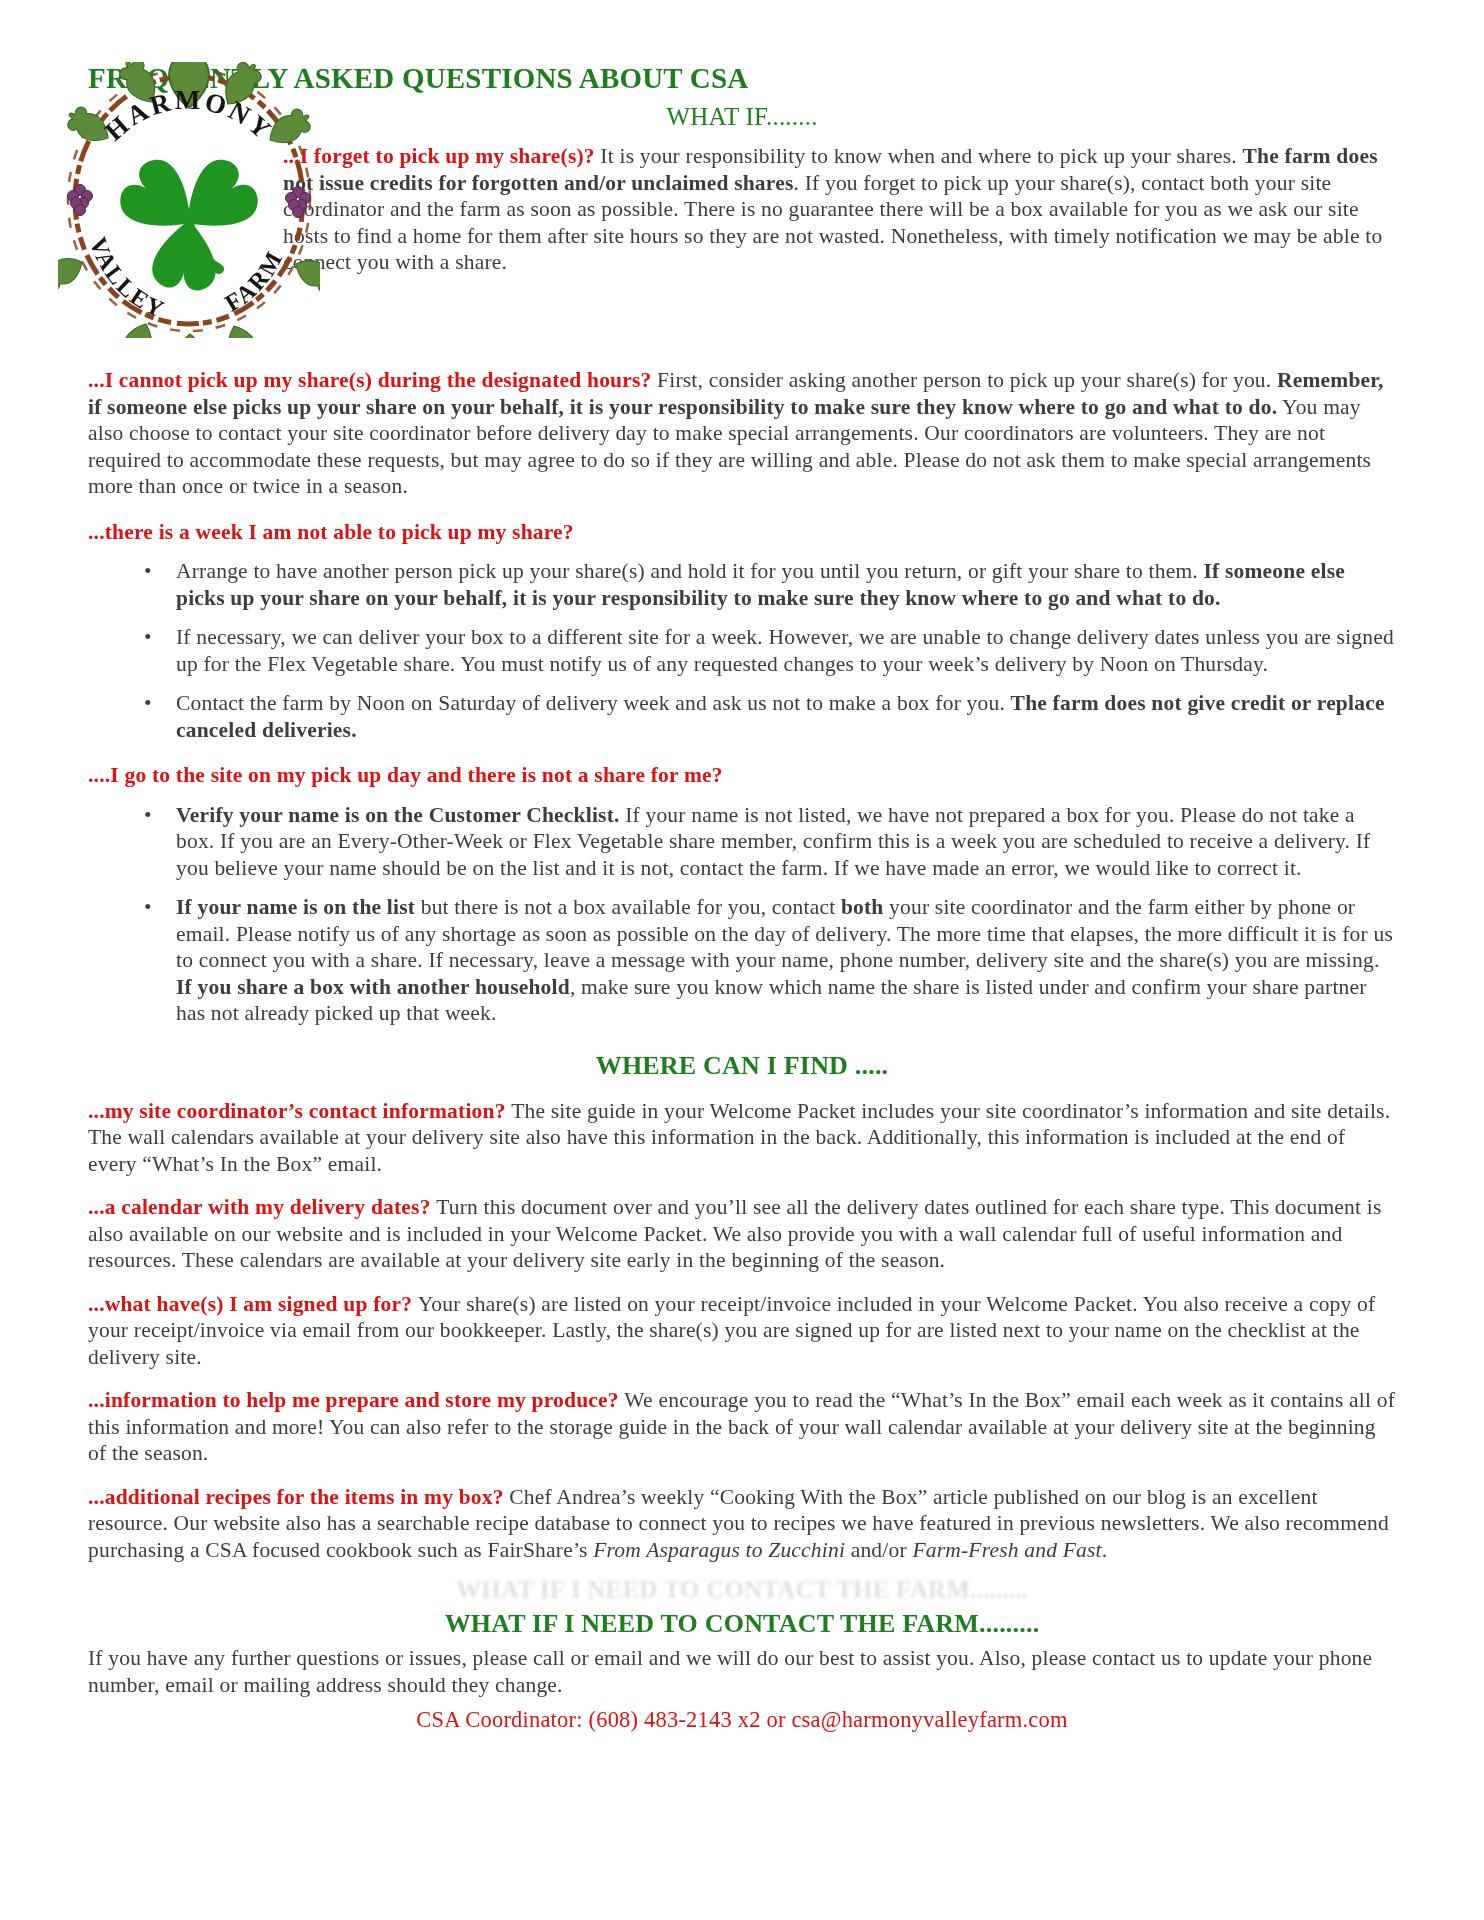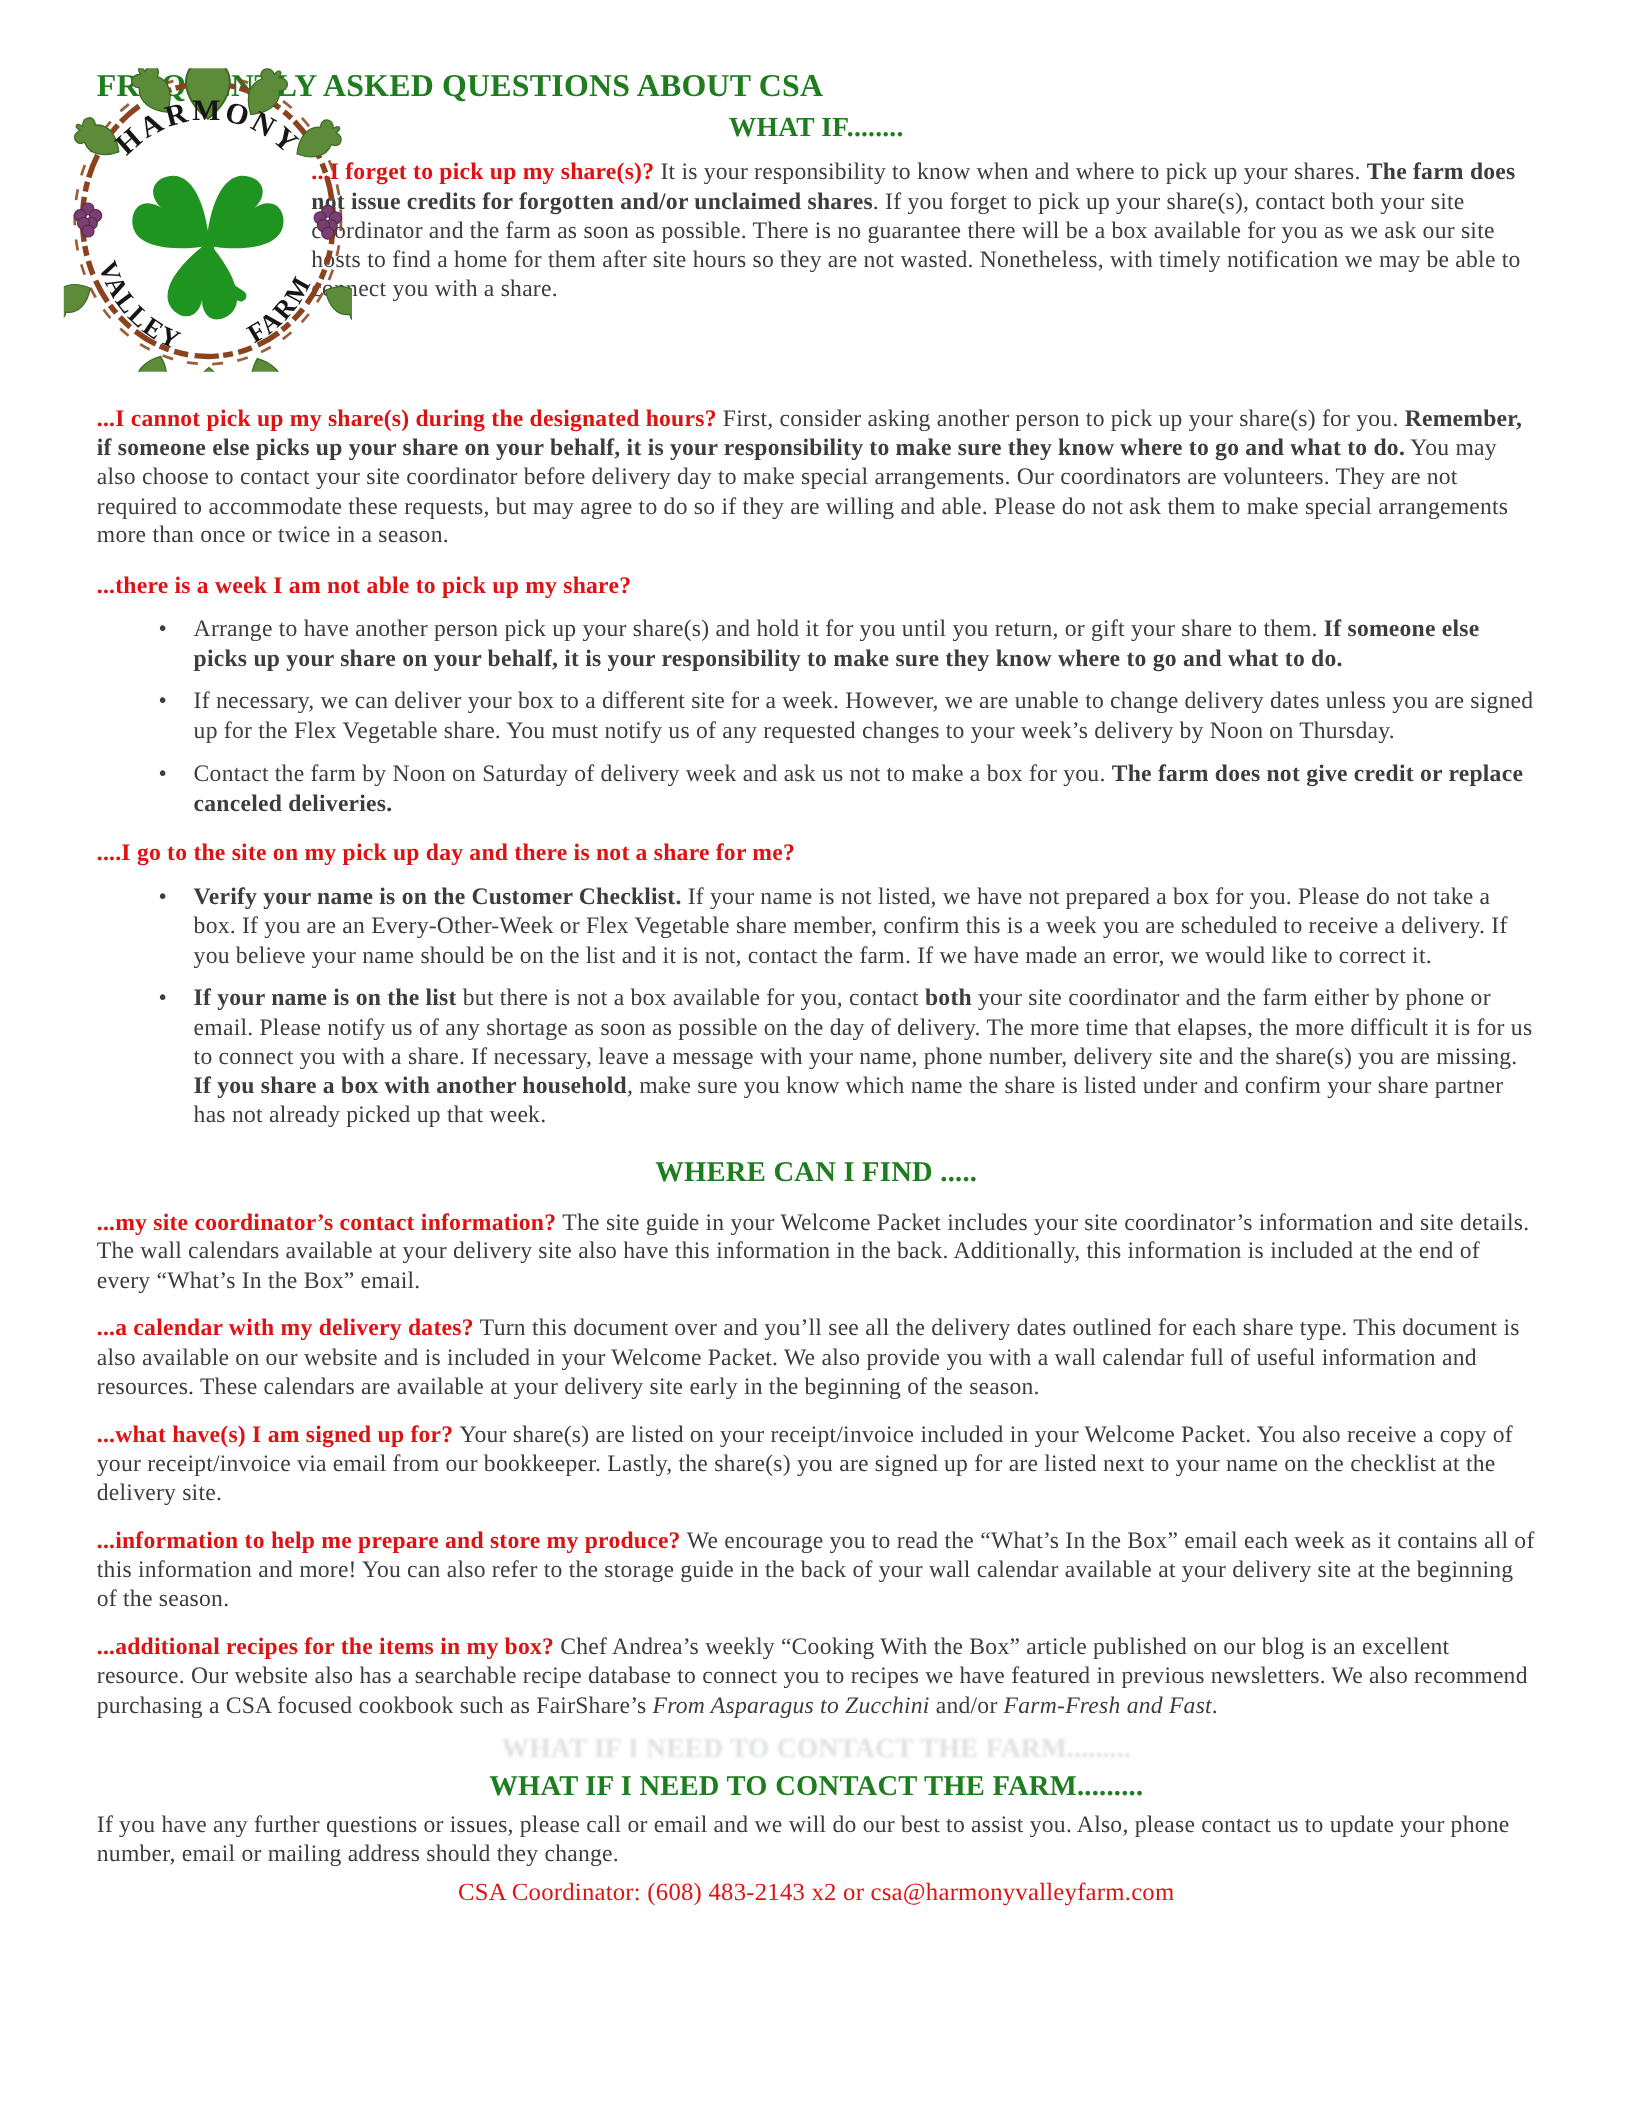--- a/index.html
+++ b/index.html
@@ -25,21 +25,21 @@
     width:262px;height:276px;
   }
   .doc-header{min-height:288px;}
   .doc-title{
     margin:0;text-align:left;
     color:var(--green);font-weight:bold;
     font-size:29px;line-height:33px;letter-spacing:.2px;
   }
   .doc-subtitle{
     margin:7px 0 0 0;text-align:center;
-    color:var(--green);font-weight:bold;
+    color:var(--green);font-weight:normal;
     font-size:25px;line-height:29px;
   }
   .intro{margin:12px 0 0 195px;}
   .lead-red{color:var(--red);font-weight:bold;}
   .para{margin-top:17px;}
   .para.tight{margin-top:6px;}
   .red-heading{margin-top:19px;color:var(--red);font-weight:bold;}
   .bullets{margin:6px 0 0 0;padding:0;list-style:none;}
   .bullet-item{position:relative;padding-left:88px;margin-top:13px;}
   .bullet-item::before{

